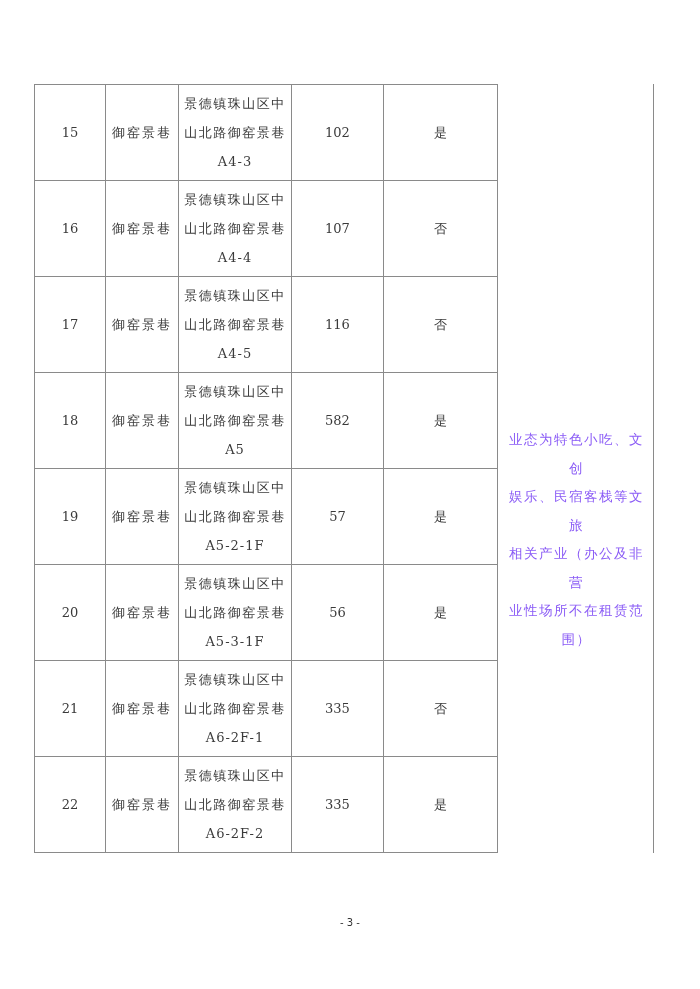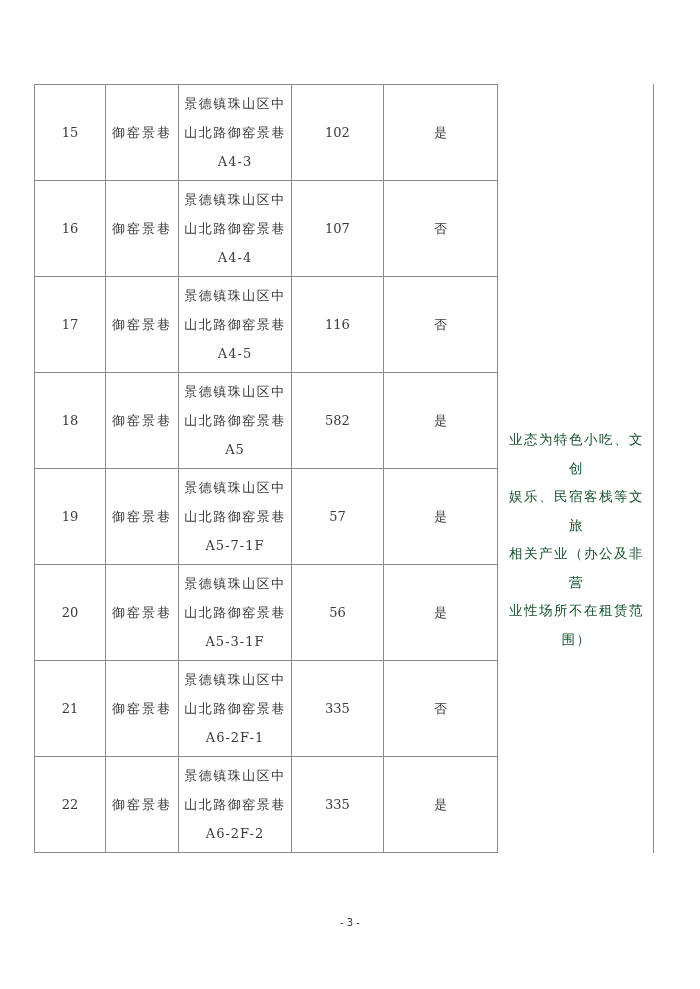--- a/index.html
+++ b/index.html
@@ -12,21 +12,21 @@
   td.c1 { width: 70px; }
   td.c2 { width: 72px; letter-spacing: 2px; }
   td.c3 { width: 112px; line-height: 29px; letter-spacing: 1.5px; }
   td.c4 { width: 91px; margin-top: 48px; }
   td.c5 { width: 113px; }
   .addr-code { letter-spacing: 1px; text-align: center; }
   .note-col { position: absolute; left: 497px; top: 84px; width: 155px; height: 769px;
               border-left: 1px solid #8a8a8a; border-right: 1px solid #8a8a8a; }
   .note-text { position: absolute; left: 6px; right: 4px; top: 341px;
                font-size: 13.5px; line-height: 28.5px; text-align: center;
-               letter-spacing: 1.5px; color: #14532d; }
+               letter-spacing: 1.5px; color: #8b5cf6; }
   .page-num { position: absolute; left: 0; width: 700px; top: 917px; text-align: center;
               font-family: "DejaVu Sans", "Liberation Sans", sans-serif; font-size: 10px; color: #333; }
 </style>
 </head>
 <body>
 
 <div class="table-wrap">
   <table>
     <tbody id="tbody">
 
@@ -73,21 +73,21 @@
         </td>
         <td class="c4">582</td>
         <td class="c5">是</td>
       </tr>
       <tr>
         <td class="c1">19</td>
         <td class="c2">御窑景巷</td>
         <td class="c3">
           <div>景德镇珠山区中</div>
           <div>山北路御窑景巷</div>
-          <div class="addr-code">A5-7-1F</div>
+          <div class="addr-code">A5-2-1F</div>
         </td>
         <td class="c4">57</td>
         <td class="c5">是</td>
       </tr>
       <tr>
         <td class="c1">20</td>
         <td class="c2">御窑景巷</td>
         <td class="c3">
           <div>景德镇珠山区中</div>
           <div>山北路御窑景巷</div>

